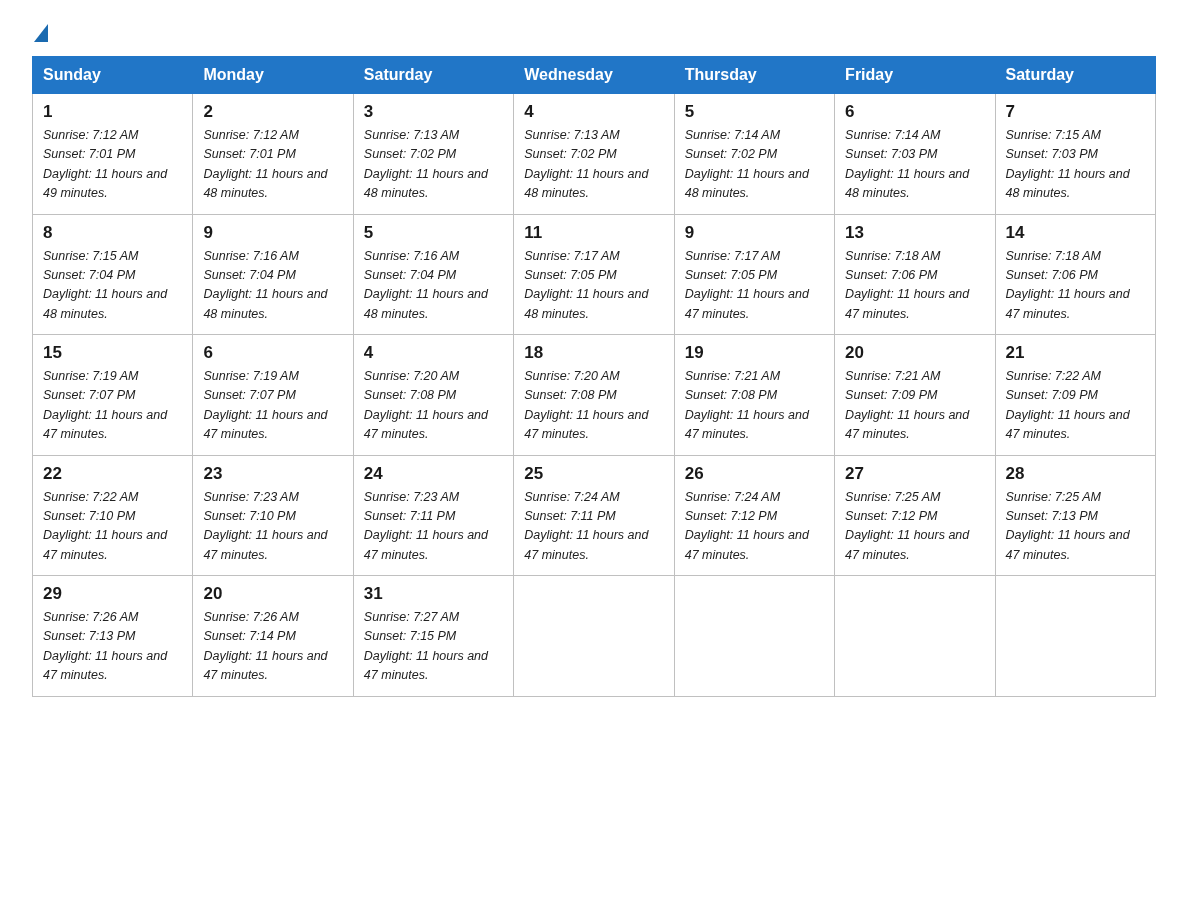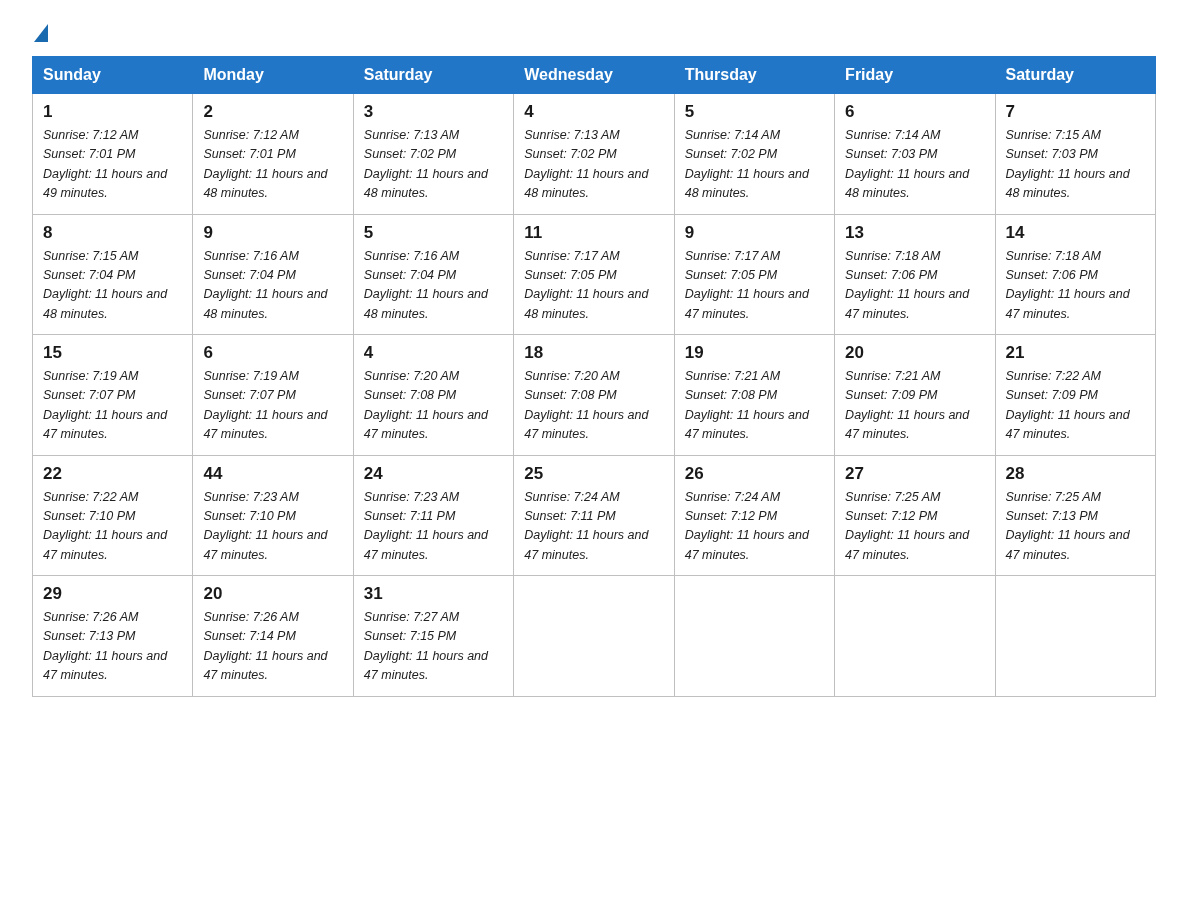--- a/index.html
+++ b/index.html
@@ -226,21 +226,21 @@
         <span class="day-number">21</span>
         <span class="day-info">Sunrise: 7:22 AM<br>Sunset: 7:09 PM<br>Daylight: 11 hours and 47 minutes.</span>
       </td>
       </tr>
       <tr>
         <td>
         <span class="day-number">22</span>
         <span class="day-info">Sunrise: 7:22 AM<br>Sunset: 7:10 PM<br>Daylight: 11 hours and 47 minutes.</span>
       </td>
         <td>
-        <span class="day-number">44</span>
+        <span class="day-number">23</span>
         <span class="day-info">Sunrise: 7:23 AM<br>Sunset: 7:10 PM<br>Daylight: 11 hours and 47 minutes.</span>
       </td>
         <td>
         <span class="day-number">24</span>
         <span class="day-info">Sunrise: 7:23 AM<br>Sunset: 7:11 PM<br>Daylight: 11 hours and 47 minutes.</span>
       </td>
         <td>
         <span class="day-number">25</span>
         <span class="day-info">Sunrise: 7:24 AM<br>Sunset: 7:11 PM<br>Daylight: 11 hours and 47 minutes.</span>
       </td>

